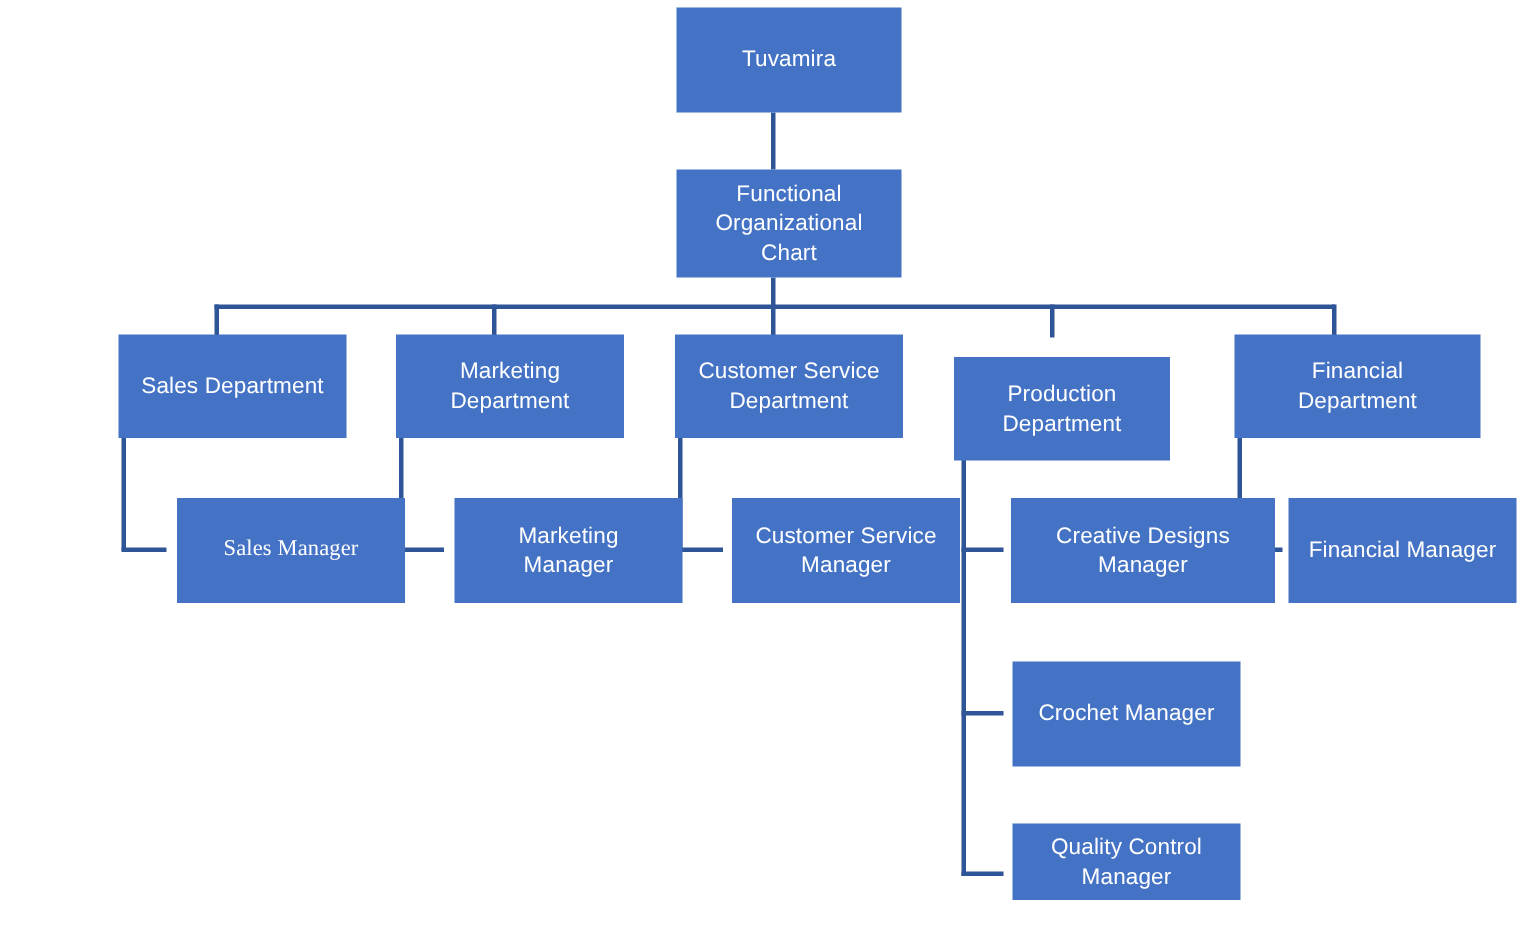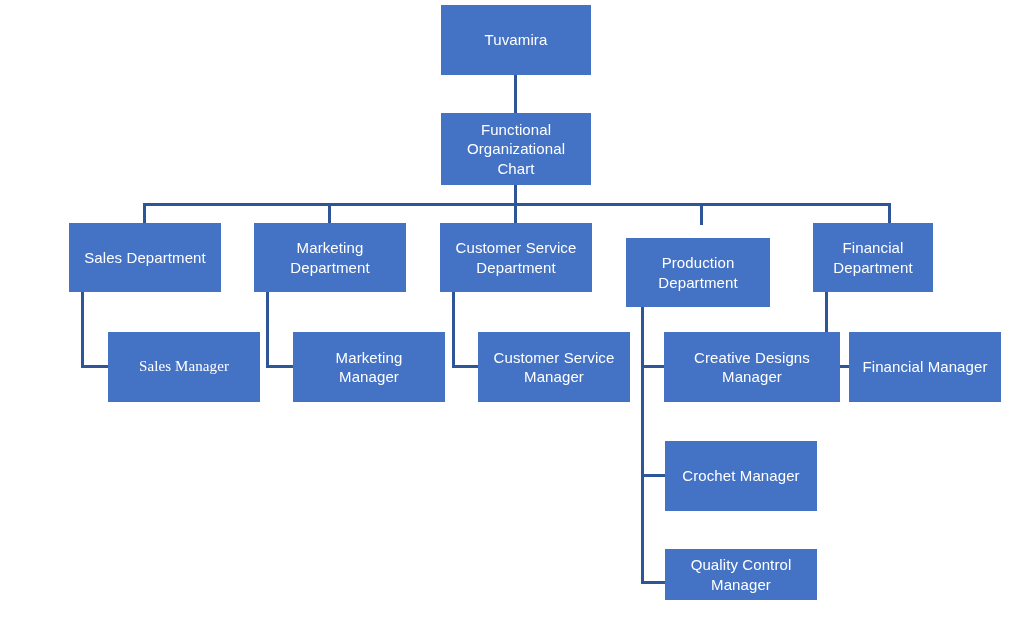--- a/index.html
+++ b/index.html
@@ -23,20 +23,21 @@
     color: #ffffff;
     display: flex;
     align-items: center;
     justify-content: flex-end;
     text-align: center;
     font-size: 15px;
     line-height: 1.28;
     letter-spacing: 0.1px;
     padding: 17px 6px;
     z-index: 3;
+    margin-left: 10px;
   }
   .node-box .node-label {
     display: block;
     width: 100%;
     white-space: pre-line;
   }
   .connector {
     position: absolute;
     background: #2E5597;
     z-index: 1;
@@ -99,21 +100,21 @@
   <div class="node-box" style="left:440px; top:223px; width:152px; height:69px;">
     <span class="node-label">Customer Service
 Department</span>
   </div>
 
   <div class="node-box" style="left:626px; top:238px; width:144px; height:69px;">
     <span class="node-label">Production
 Department</span>
   </div>
 
-  <div class="node-box" style="left:813px; top:223px; width:120px; height:69px;">
+  <div class="node-box" style="left:813px; top:223px; width:164px; height:69px;">
     <span class="node-label">Financial
 Department</span>
   </div>
 
   <div class="node-box" style="left:108px; top:332px; width:152px; height:70px;font-family:Liberation Serif, serif;">
     <span class="node-label">Sales Manager</span>
   </div>
 
   <div class="node-box" style="left:293px; top:332px; width:152px; height:70px;">
     <span class="node-label">Marketing

